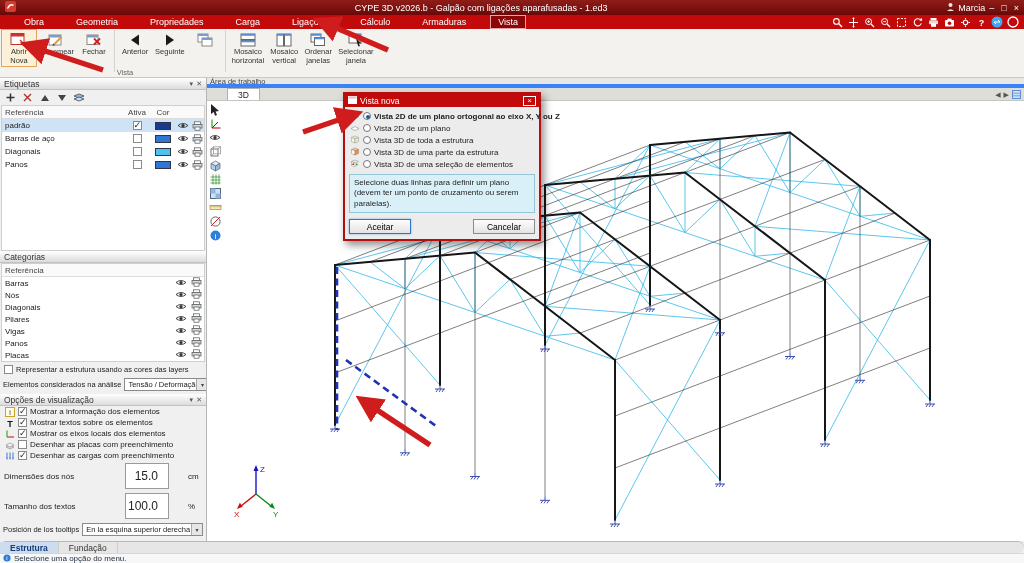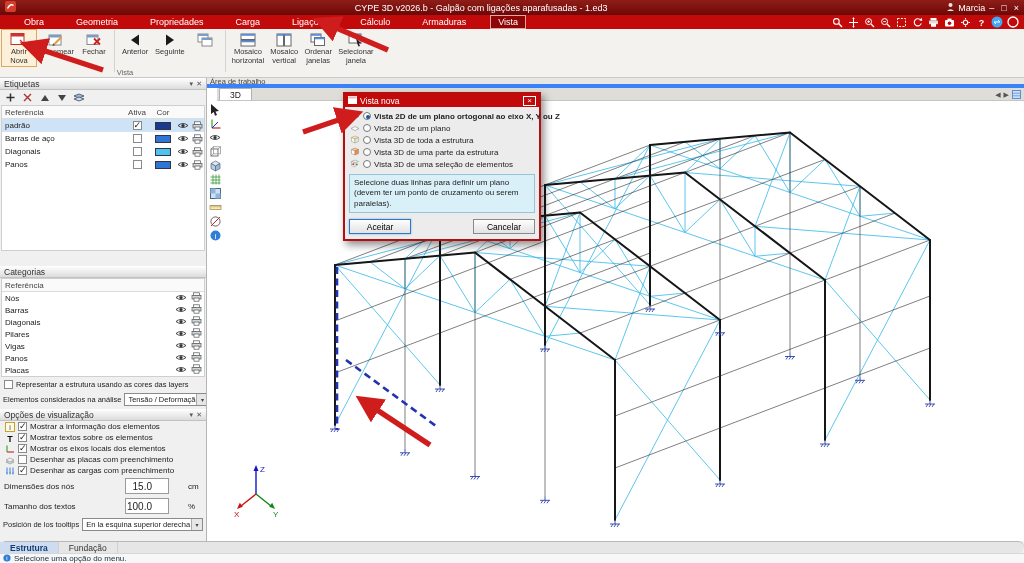--- a/index.html
+++ b/index.html
@@ -56,31 +56,31 @@
   .analysis-row{flex:none;display:flex;align-items:center;gap:3px;padding:3px 3px;font-size:7.5px;}
   .analysis-row .an-label{flex:1;white-space:nowrap;}
   .dd{background:#fff;border:1px solid #8a8a8a;height:13px;display:flex;align-items:center;font-size:7.5px;padding-left:3px;}
   .dd .dd-val{flex:1;white-space:nowrap;overflow:hidden;}
   .dd .dd-btn{width:11px;height:100%;background:#e6e6e6;border-left:1px solid #aaa;display:flex;
               align-items:center;justify-content:center;font-size:6px;color:#444;}
   .viz-opt{display:flex;align-items:center;gap:3px;height:11px;padding:0 4px;font-size:8px;white-space:nowrap;}
   .vo-icon{width:11px;display:flex;justify-content:center;}
   .viz-field{display:flex;align-items:center;gap:19px;padding:2px 4px;font-size:8px;}
   .viz-field .vf-label{flex:1;}
-  .numbox{width:44px;height:16px;border:1px solid #9a9a9a;background:#fff;font-size:10px;display:flex;
-          align-items:center;justify-content:flex-end;padding-right:16px;}
+  .numbox{width:44px;height:26px;border:1px solid #9a9a9a;background:#fff;font-size:12px;display:flex;
+          align-items:center;justify-content:flex-end;padding-right:10px;}
   .vf-unit{width:14px;}
   .tooltip-row{display:flex;align-items:center;gap:3px;padding:2px 3px;font-size:7.5px;}
   .tooltip-row .tt-label{white-space:nowrap;}
   .tooltip-row .dd{flex:1;}
   
   .workarea{flex:1;display:flex;flex-direction:column;background:#fff;position:relative;min-width:0;}
   .wa-header{height:10px;background:#e9e7e3;font-size:7.5px;color:#444;padding:0 3px;display:flex;
              align-items:center;border-bottom:4px solid #3b82f6;}
-  .wa-tabs{height:13px;background:#dfddd8;display:flex;align-items:flex-end;border-bottom:1px solid #c5c5c5;padding-left:2px;margin-left:10px;}
+  .wa-tabs{height:13px;background:#dfddd8;display:flex;align-items:flex-end;border-bottom:1px solid #c5c5c5;padding-left:20px;}
   .wa-tab{background:#fff;border:1px solid #b0b0b0;border-bottom:none;padding:0 10px;font-size:8.5px;
           height:12px;display:flex;align-items:center;}
   .wa-tab-icons{margin-left:auto;display:flex;gap:3px;align-items:center;padding-right:3px;font-size:7px;color:#555;}
   .wa-body{flex:1;position:relative;background:#fff;overflow:hidden;}
   .wa-tools{position:absolute;left:0;top:2px;width:16px;display:flex;flex-direction:column;gap:1px;
             align-items:center;z-index:5;}
   .wa-tool{width:14px;height:13px;display:flex;align-items:center;justify-content:center;}
   #structure-svg{position:absolute;left:0;top:0;}
   .axes-indicator{position:absolute;left:26px;top:360px;z-index:6;}
   
@@ -479,35 +479,35 @@
           </div>
       </div>
       <div class="panel-spacer"></div>
       <div class="panel-header">
         <span>Categorias</span>
       </div>
       <div class="cat-list">
         <div class="cat-colhead">Referência</div>
         <div id="cat-rows">
             <div class="cat-row">
-              <span class="cr-label">Nós</span>
+              <span class="cr-label">Barras</span>
               <span class="row-icons">
                 <span><svg width="12" height="9" viewBox="0 0 12 9">
                     <path d="M1 4.5 Q6 0.5 11 4.5 Q6 8.5 1 4.5 Z" fill="none" stroke="#333" stroke-width="0.9"></path>
                     <circle cx="6" cy="4.5" r="1.6" fill="#333"></circle>
                   </svg></span>
                 <span><svg width="11" height="10" viewBox="0 0 11 10">
                     <rect x="2.5" y="0.8" width="6" height="2.6" fill="#fff" stroke="#555" stroke-width="0.7"></rect>
                     <rect x="1" y="3.4" width="9" height="3.6" fill="#cfd8dc" stroke="#555" stroke-width="0.7"></rect>
                     <rect x="3" y="6" width="5" height="3.2" fill="#fff" stroke="#555" stroke-width="0.7"></rect>
                   </svg></span>
               </span>
             </div>
             <div class="cat-row">
-              <span class="cr-label">Barras</span>
+              <span class="cr-label">Nós</span>
               <span class="row-icons">
                 <span><svg width="12" height="9" viewBox="0 0 12 9">
                     <path d="M1 4.5 Q6 0.5 11 4.5 Q6 8.5 1 4.5 Z" fill="none" stroke="#333" stroke-width="0.9"></path>
                     <circle cx="6" cy="4.5" r="1.6" fill="#333"></circle>
                   </svg></span>
                 <span><svg width="11" height="10" viewBox="0 0 11 10">
                     <rect x="2.5" y="0.8" width="6" height="2.6" fill="#fff" stroke="#555" stroke-width="0.7"></rect>
                     <rect x="1" y="3.4" width="9" height="3.6" fill="#cfd8dc" stroke="#555" stroke-width="0.7"></rect>
                     <rect x="3" y="6" width="5" height="3.2" fill="#fff" stroke="#555" stroke-width="0.7"></rect>
                   </svg></span>

